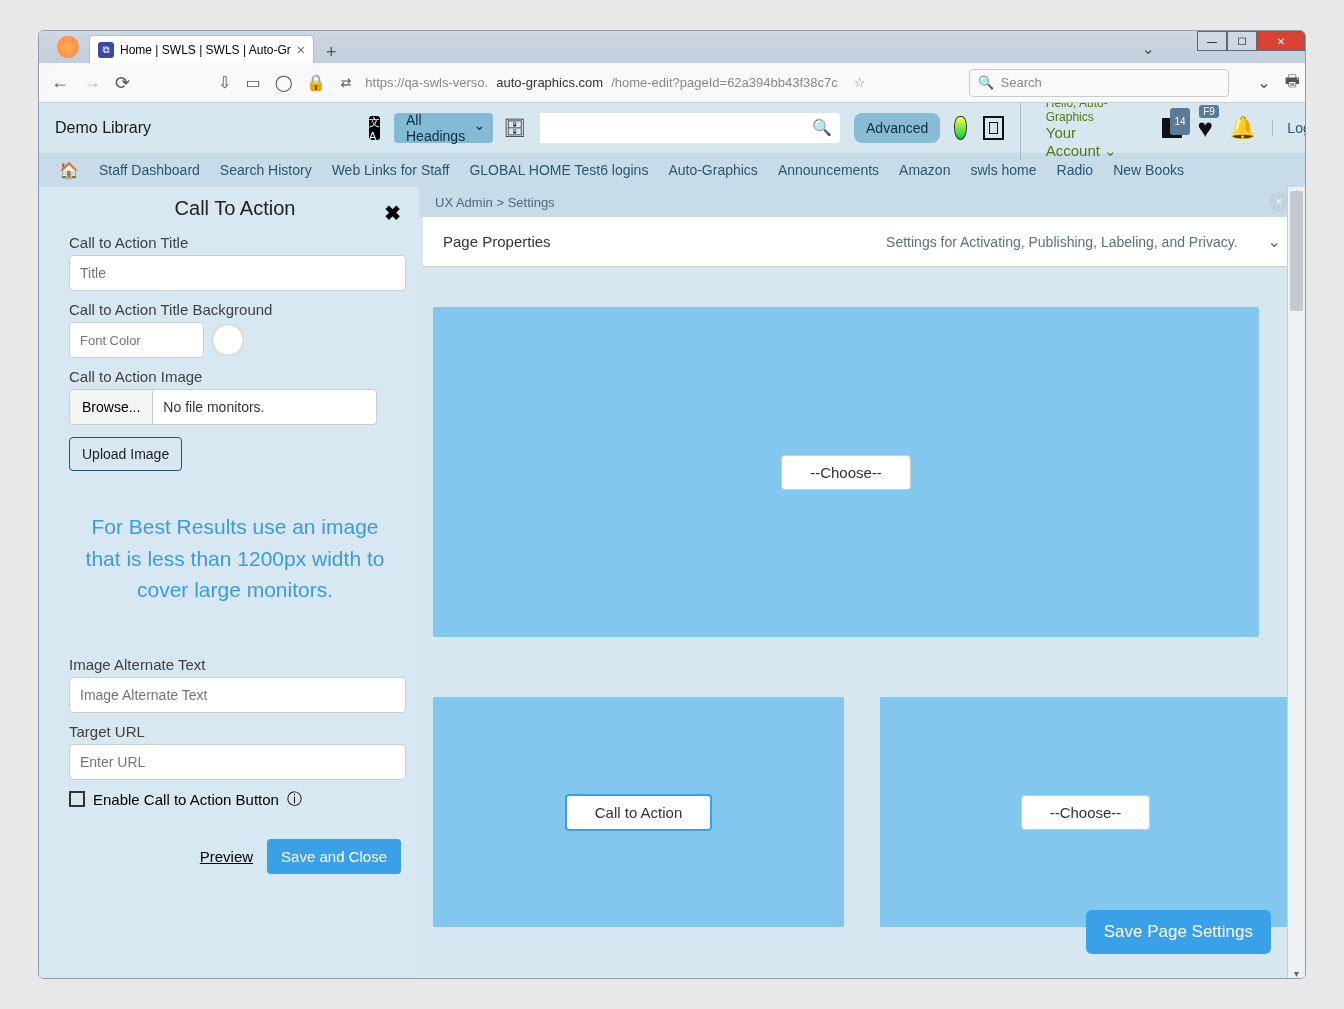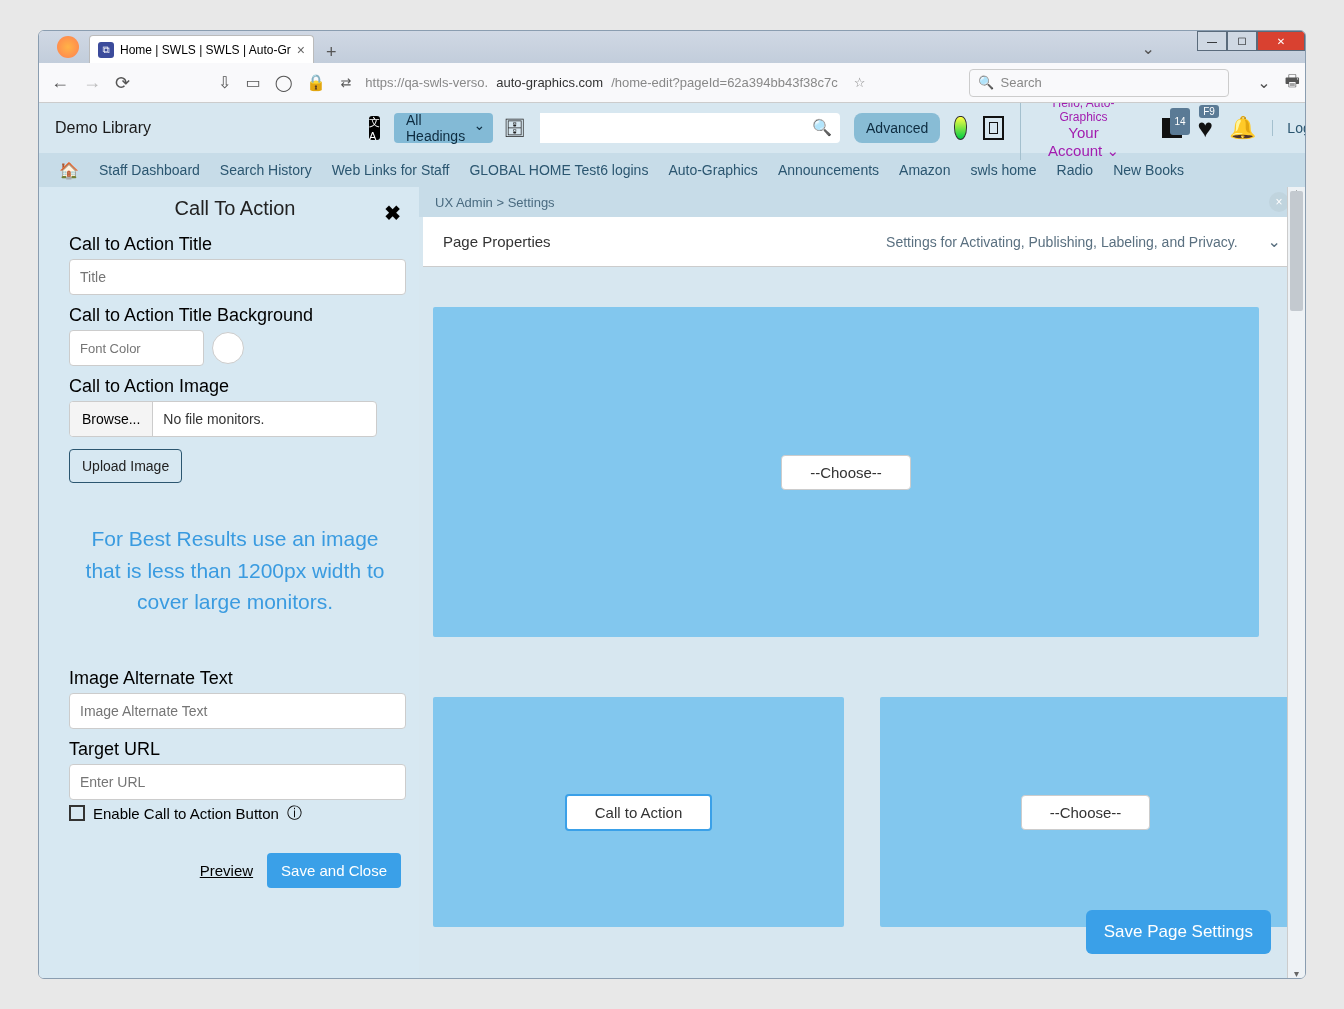--- a/index.html
+++ b/index.html
@@ -37,47 +37,47 @@
 .heading-dd { background:#83bad6; border-radius:4px; height:30px; display:flex; align-items:center; padding:0 28px 0 12px; font-size:14px; color:#0d2c40; position:relative; width:155px;}
 .heading-dd::after { content:"⌄"; position:absolute; right:8px; top:4px; font-size:14px;}
 .db-icon { font-size:18px; color:#222; margin-left:-4px;}
 .search-main { flex:0 0 300px; height:30px; background:#fff; border-radius:0 4px 4px 0; position:relative; }
 .search-main .mag { position:absolute; right:8px; top:5px; color:#3a8bb5; font-size:16px;}
 .adv-btn { background:#88bcd5; height:30px; padding:0 12px; display:flex;align-items:center; border-radius:8px; font-size:14px; color:#0d2c40;}
 .hdr-right { margin-left:auto; display:flex; align-items:center; gap:16px; }
 .balloon { width:18px;height:24px; background:linear-gradient(#ff4,#0c4); border-radius:50% 50% 60% 60%; border:1px solid #333;}
 .scan-icon { width:28px;height:24px; border:2px solid #111; position:relative;}
 .scan-icon::after{content:"";position:absolute;inset:4px;border:1px solid #111;}
-.acct { font-size:12px; color:#a21caf; line-height:1.2; border-left:1px solid #a4c0ce; padding:0 25px;text-align:center; }
+.acct { font-size:12px; color:#4d7c0f; line-height:1.2; border-left:1px solid #a4c0ce; padding:0 25px; }
 .acct .big{font-size:15px;}
 .logout-link { font-size:14px; color:#2b5670; border-left:1px solid #a4c0ce; padding-left:14px;}
 .cards-icon { width:28px;height:20px;background:#111;position:relative;}
 .cards-icon .badge{position:absolute;top:-10px;right:-8px;background:#5a7a95;color:#fff;font-size:10px;padding:8px 4px;border-radius:3px;}
 .heart-icon{font-size:26px;color:#111;position:relative;}
 .heart-icon .badge{position:absolute;top:-8px;right:-6px;background:#5a7a95;color:#fff;font-size:10px;padding:1px 4px;border-radius:3px;}
 .bell-icon{font-size:22px;color:#111;}
 
 .nav-row { height:34px; background:#c7dce8; display:flex; align-items:center; gap:20px; padding:0 20px; font-size:14px; color:#2b5670;}
 .nav-row .home-ic{font-size:16px;color:#111;}
 
 
 .editor { display:flex; height: calc(100% - 84px); }
 .side { width:380px; background:#d7e8f2; padding: 10px 18px 20px 30px; position:relative; overflow-y:auto;}
 .side h2 { font-size:20px; font-weight:400; text-align:center; color:#222; margin-bottom:14px;}
 .side .close-x { position:absolute; top:14px; right:18px; font-size:20px; font-weight:bold;}
-.fld-label { font-size:18px; color:#000000; margin: 10px 0 4px; }
+.fld-label { font-size:15px; color:#404040; margin: 10px 0 4px; }
 .txt { width:337px; height:36px; border:1px solid #ccc; border-radius:4px; background:#fff; padding:0 10px; font-size:14px; color:#888;}
 .txt.small { width:135px; font-size:13px;}
 .color-sw { width:32px;height:32px;border-radius:50%;background:#fff;border:1px solid #ccc;display:inline-block;vertical-align:middle;margin-left:4px;}
 .file-row { display:flex; width:308px; height:36px; border:1px solid #ccc; border-radius:4px; background:#fff; overflow:hidden;}
 .file-row .browse{ padding:0 12px; border-right:1px solid #ccc; display:flex;align-items:center; font-size:14px; background:#f4f4f4;}
 .file-row .nofile{ padding:0 10px; display:flex;align-items:center; font-size:14px; color:#333;}
 .btn-outline { margin-top:12px; border:1px solid #2b5670; background:#d7e8f2; padding:8px 12px; border-radius:4px; font-size:14px; color:#222;}
 .hint { color:#3a9be0; font-size:21px; text-align:center; margin:40px 10px 50px; line-height:1.5;}
-.chk-row { display:flex; align-items:center; gap:8px; margin-top:4px; font-size:15px;}
+.chk-row { display:flex; align-items:center; gap:8px; margin-top:10px; font-size:15px;}
 .chk-row .chk{width:16px;height:16px;border:2px solid #333;}
 .more-opt { text-decoration:underline; font-size:15px; margin-top:22px;}
 .side-footer { display:flex; justify-content:flex-end; align-items:center; gap:14px; margin-top:30px;}
 .link-u { text-decoration:underline; font-size:15px;}
 .btn-primary { background:#3aa0e8; color:#fff; border:none; border-radius:4px; padding:9px 14px; font-size:15px;}
 
 .main { flex:1; background:#d7e7f0; position:relative; overflow-y:auto; padding-bottom:20px;}
 .crumb-bar{ height:30px; background:#c7dce8; display:flex; align-items:center; padding:0 16px; font-size:13px; color:#4a6b80; position:relative;}
 .crumb-bar .round-x{ margin-left:auto; width:20px;height:20px;border-radius:50%;background:#c0d4de;color:#fff;display:flex;align-items:center;justify-content:center;font-size:12px;}
 .prop-bar { background:#fff; height:50px; display:flex; align-items:center; padding:0 20px; border-bottom:1px solid #ccc; margin: 0 4px;}

